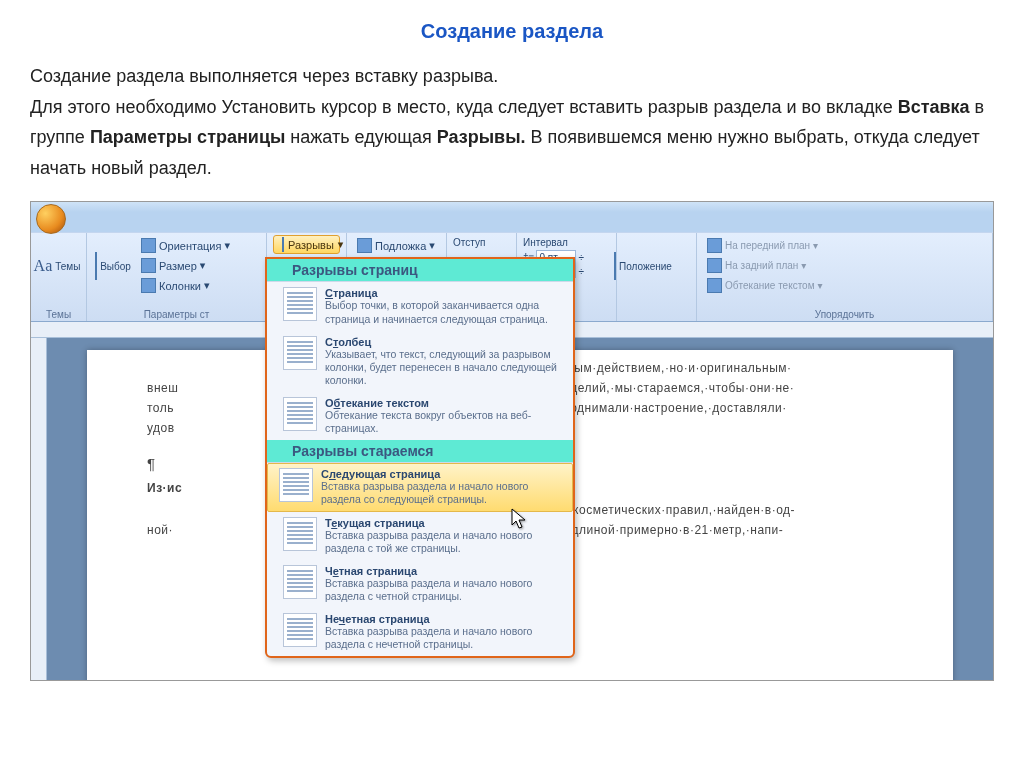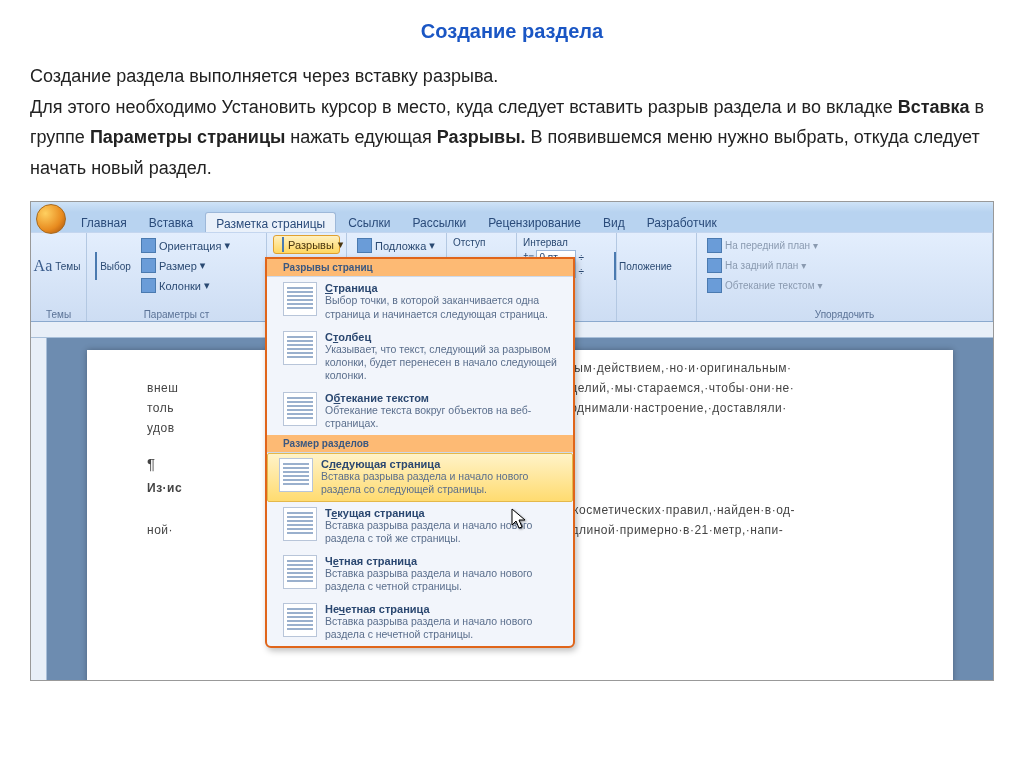--- a/index.html
+++ b/index.html
@@ -31,21 +31,21 @@
   .breaks-btn { background: linear-gradient(#fff0c0,#ffd760); border: 1px solid #e0a030; border-radius: 3px; padding: 1px 8px; display: flex; align-items: center; gap: 4px; font-size: 11px; color: #4a3610; }
 
   .ruler { position: absolute; left: 0; right: 0; top: 120px; height: 16px; background: #e8eff8; border-bottom: 1px solid #a8bfd9; }
   .ruler-v { position: absolute; left: 0; top: 136px; bottom: 0; width: 16px; background: #e8eff8; border-right: 1px solid #a8bfd9; }
   .doc-area { position: absolute; left: 16px; right: 0; top: 136px; bottom: 0; background: #6d8cb0; padding: 12px 40px; }
   .page-sheet { background: #fff; height: 380px; box-shadow: 0 0 6px rgba(0,0,0,.3); padding: 14px 60px; font-size: 12px; color: #555; line-height: 1.8; position: relative; letter-spacing: 0.5px; }
   .page-sheet .doctxt { position: absolute; font-size: 12px; color: #444; }
 
   
   .dropdown { position: absolute; left: 234px; top: 55px; width: 310px; background: #f2f5fb; border: 2px solid #e0651a; border-radius: 0 0 6px 6px; box-shadow: 2px 3px 6px rgba(0,0,0,.25); z-index: 20; font-size: 11px; }
-  .dd-header { background: #fdba74; padding: 3px 16px; font-weight: bold; color: #3b5880; border-bottom: 1px solid #cdd9ea; font-size: 10px; }
+  .dd-header { background: #5eead4; padding: 3px 25px; font-weight: bold; color: #3b5880; border-bottom: 1px solid #cdd9ea; font-size: 14px; }
   .dd-item { display: flex; gap: 8px; padding: 5px 16px; cursor: pointer; }
   .dd-item:hover, .dd-item.hovered { background: linear-gradient(#fff3c8,#ffdb70); border: 1px solid #e4b84a; padding: 4px 11px; border-radius: 2px; }
   .dd-icon { width: 34px; height: 34px; background: #fff; border: 1px solid #b8c5d9; flex-shrink: 0; position: relative; }
   .dd-icon::before { content: ""; position: absolute; left: 3px; right: 3px; top: 4px; height: 2px; background: #9ab0cd; box-shadow: 0 4px 0 #9ab0cd, 0 8px 0 #9ab0cd, 0 12px 0 #9ab0cd, 0 16px 0 #9ab0cd, 0 20px 0 #9ab0cd; }
   .dd-text { flex: 1; }
   .dd-title { font-weight: bold; color: #2a4770; font-size: 11px; }
   .dd-desc { color: #5a6e8c; font-size: 10.5px; line-height: 1.25; }
   .dd-under { text-decoration: underline; }
 
   .cursor { position: absolute; left: 480px; top: 306px; z-index: 30; font-size: 20px; color: #000; pointer-events: none; }
@@ -62,30 +62,20 @@
   <div class="title">Создание раздела</div>
   <div class="intro">
     <span>Создание раздела выполняется через вставку разрыва.</span><br>
     <span>Для этого необходимо Установить курсор в место, куда следует вставить разрыв раздела и во вкладке </span><b>Вставка</b><span> в группе </span><b>Параметры страницы</b><span> нажать едующая </span><b>Разрывы.</b><span> В появившемся меню нужно выбрать, откуда следует начать новый раздел.</span>
   </div>
 
   <div class="screenshot">
     <div class="win-top"></div>
     <div class="office-btn"></div>
 
-    <div class="tabs">
-      <div class="tab">Главная</div>
-      <div class="tab">Вставка</div>
-      <div class="tab active">Разметка страницы</div>
-      <div class="tab">Ссылки</div>
-      <div class="tab">Рассылки</div>
-      <div class="tab">Рецензирование</div>
-      <div class="tab">Вид</div>
-      <div class="tab">Разработчик</div>
-    </div>
 
     <div class="ribbon">
       <div class="rgroup" style="width:56px">
         <div class="rbtn big">
           <span style="font-family:serif;font-size:16px;color:#3a5c8c">Aa</span>
           <span class="tiny">Темы</span>
         </div>
         <div class="glabel">Темы</div>
       </div>
       <div class="rgroup" style="width:180px">
@@ -175,21 +165,21 @@
             <div class="dd-desc">Указывает, что текст, следующий за разрывом колонки, будет перенесен в начало следующей колонки.</div>
           </div>
       </div>
       <div class="dd-item">
         <div class="dd-icon"></div>
         <div class="dd-text">
             <div class="dd-title">О<span class="dd-under">б</span>текание текстом</div>
             <div class="dd-desc">Обтекание текста вокруг объектов на веб-страницах.</div>
           </div>
       </div>
-      <div class="dd-header">Размер разделов</div>
+      <div class="dd-header">Разрывы стараемся</div>
       <div class="dd-item hovered">
         <div class="dd-icon"></div>
         <div class="dd-text">
             <div class="dd-title">С<span class="dd-under">л</span>едующая страница</div>
             <div class="dd-desc">Вставка разрыва раздела и начало нового раздела со следующей страницы.</div>
           </div>
       </div>
       <div class="dd-item">
         <div class="dd-icon"></div>
         <div class="dd-text">

